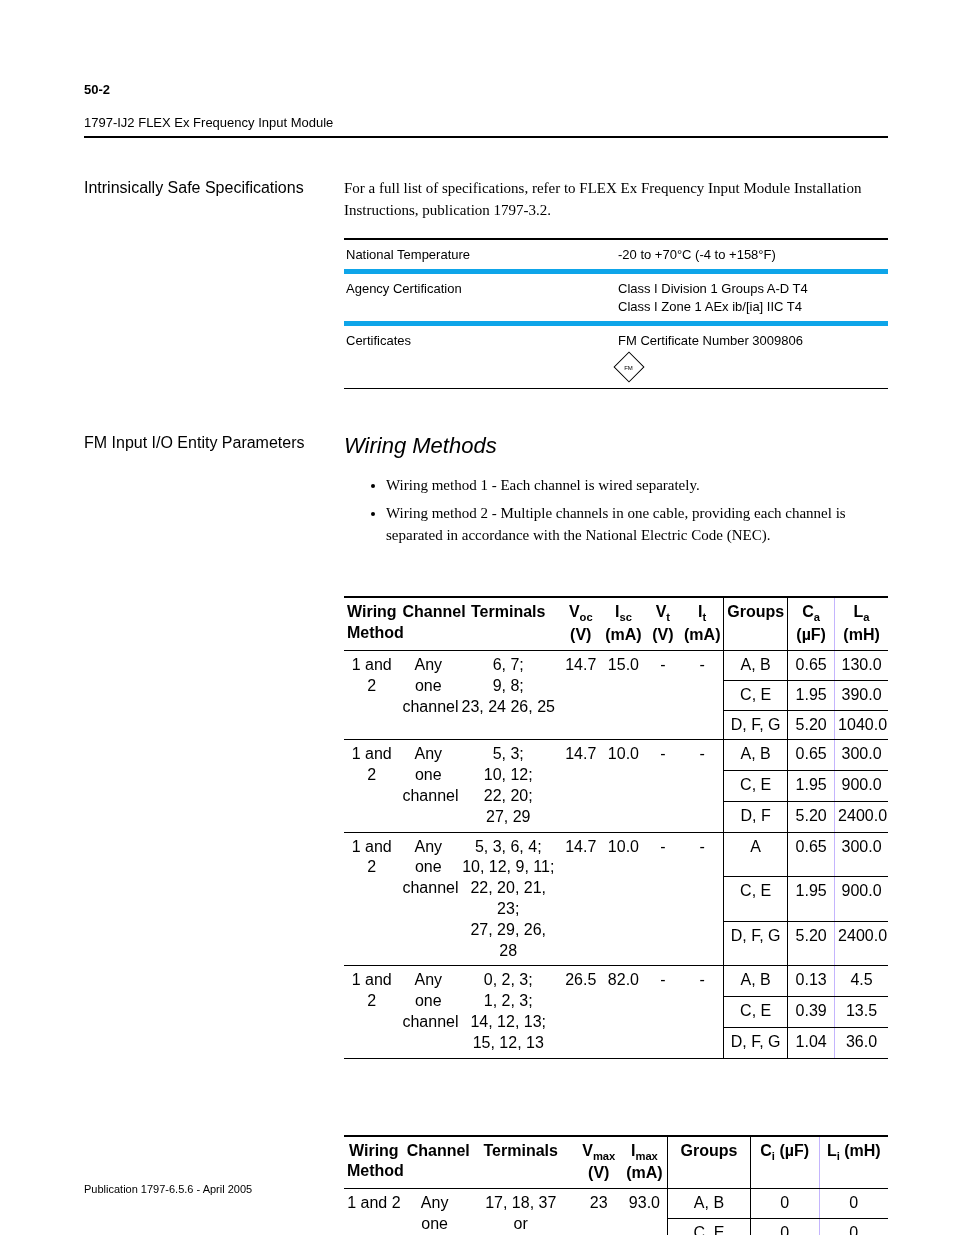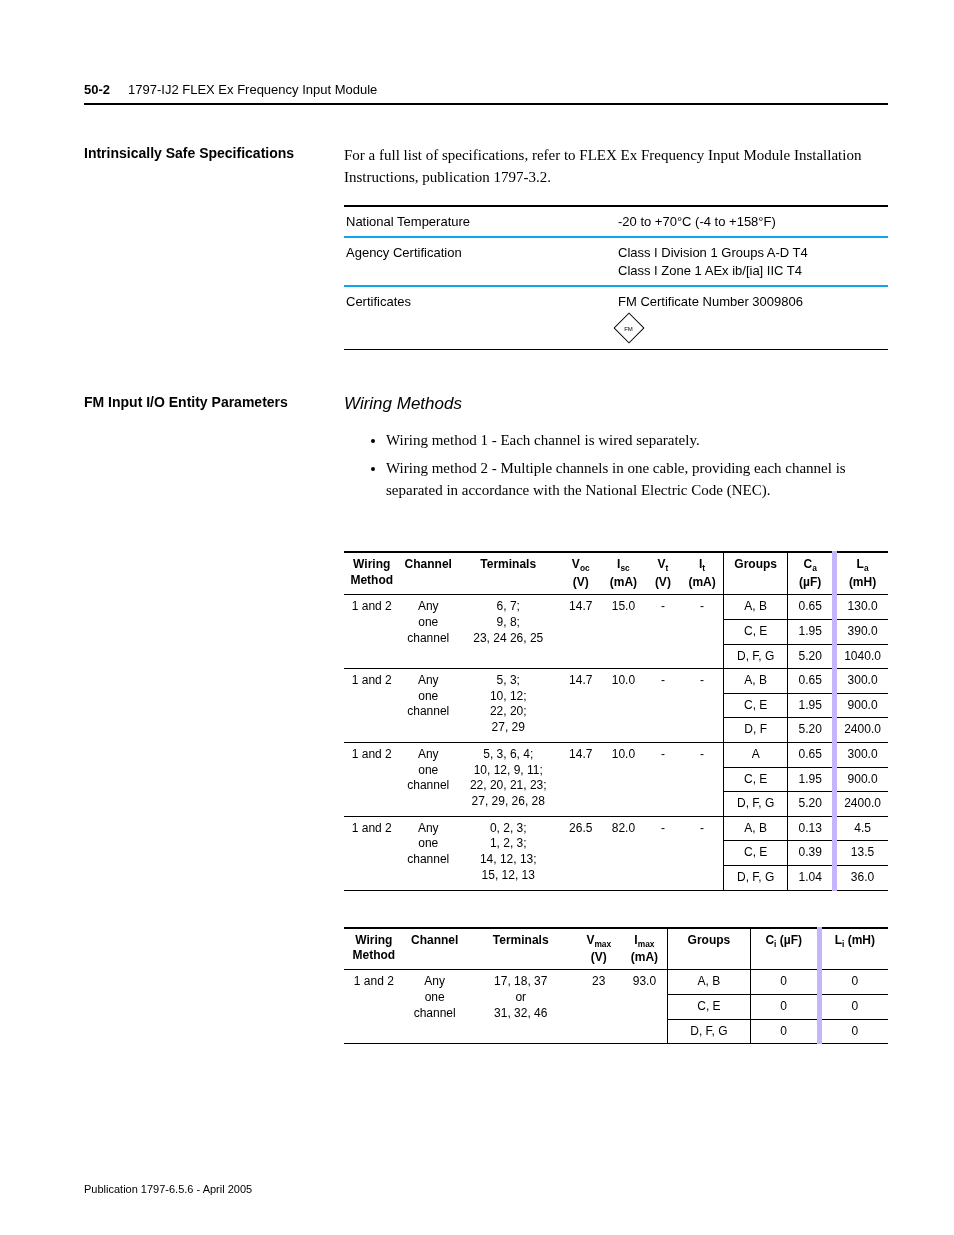--- a/index.html
+++ b/index.html
@@ -12,55 +12,56 @@
     position: relative;
     padding: 82px 66px 0 84px;
   }
   .header-row {
     display: flex;
     align-items: baseline;
     gap: 18px;
     font-family: Arial, Helvetica, sans-serif;
     font-size: 13px;
     margin-bottom: 6px;
+    flex-direction: column;
   }
   .page-no { font-weight: 700; }
   .rule-top { border-top: 2px solid #000; margin-bottom: 40px; }
   .section { display: flex; gap: 30px; margin-bottom: 44px; }
   .section-left {
     flex: 0 0 230px;
     font-family: Arial, Helvetica, sans-serif;
-    font-size: 14px;
-    font-weight: 700;
+    font-size: 16px;
+    font-weight: 400;
     line-height: 1.25;
   }
   .section-right { flex: 1; }
   .lead-text { font-size: 15px; line-height: 1.45; margin-bottom: 16px; }
   .italic-h {
     font-style: italic;
     font-family: Arial, Helvetica, sans-serif;
-    font-size: 17px;
+    font-size: 22px;
     margin-bottom: 16px;
   }
   ul.bullets { list-style: disc; padding-left: 42px; font-size: 15px; line-height: 1.45; }
   ul.bullets li { margin-bottom: 6px; }
   .bold-h {
     font-family: Arial, Helvetica, sans-serif;
     font-size: 17px;
     font-weight: 700;
     margin: 34px 0 22px 0;
   }
   table.spec {
     width: 100%;
     border-collapse: collapse;
     font-family: Arial, Helvetica, sans-serif;
     font-size: 13px;
   }
   table.spec td {
-    border-top: 2px solid #0ea5e9;
+    border-top: 5px solid #0ea5e9;
     border-bottom: 1px solid #000;
     padding: 6px 6px 6px 2px;
     vertical-align: top;
     line-height: 1.35;
   }
   table.spec tr:first-child td { border-top: 2px solid #000; }
   table.spec td:first-child { width: 50%; }
   .fm-badge {
     display: inline-block;
     width: 22px; height: 22px;
@@ -73,35 +74,36 @@
     position: absolute;
     transform: rotate(-45deg);
     font-size: 6px;
     left: 6px; top: 7px;
     font-family: Arial, sans-serif;
   }
   table.dense {
     width: 100%;
     border-collapse: collapse;
     font-family: Arial, Helvetica, sans-serif;
-    font-size: 12px;
+    font-size: 16px;
     table-layout: fixed;
+    margin-top: 40px;
   }
   table.dense th, table.dense td {
     border-top: 1px solid #000;
     border-bottom: 1px solid #000;
     padding: 4px 3px;
     text-align: center;
     vertical-align: top;
     line-height: 1.3;
   }
   table.dense th { font-weight: 700; border-top: 2px solid #000; }
   table.dense tbody tr.group-start td { border-top: 1.5px solid #000; }
   .groups-cell { border-right: 1px solid #000; border-left: 1px solid #000; }
-  .ca-cell { border-right: 5px solid #c4b5fd; }
+  .ca-cell { border-right: 1px solid #c4b5fd; }
   .w1 { width: 52px; } .w2 { width: 54px; } .w3 { width: 96px; }
   .w4 { width: 40px; } .w5 { width: 40px; } .w6 { width: 34px; }
   .w7 { width: 40px; } .w8 { width: 60px; } .w9 { width: 44px; } .w10 { width: 50px; }
   .footer-pub {
     position: absolute;
     left: 84px;
     bottom: 40px;
     font-family: Arial, Helvetica, sans-serif;
     font-size: 11px;
   }

